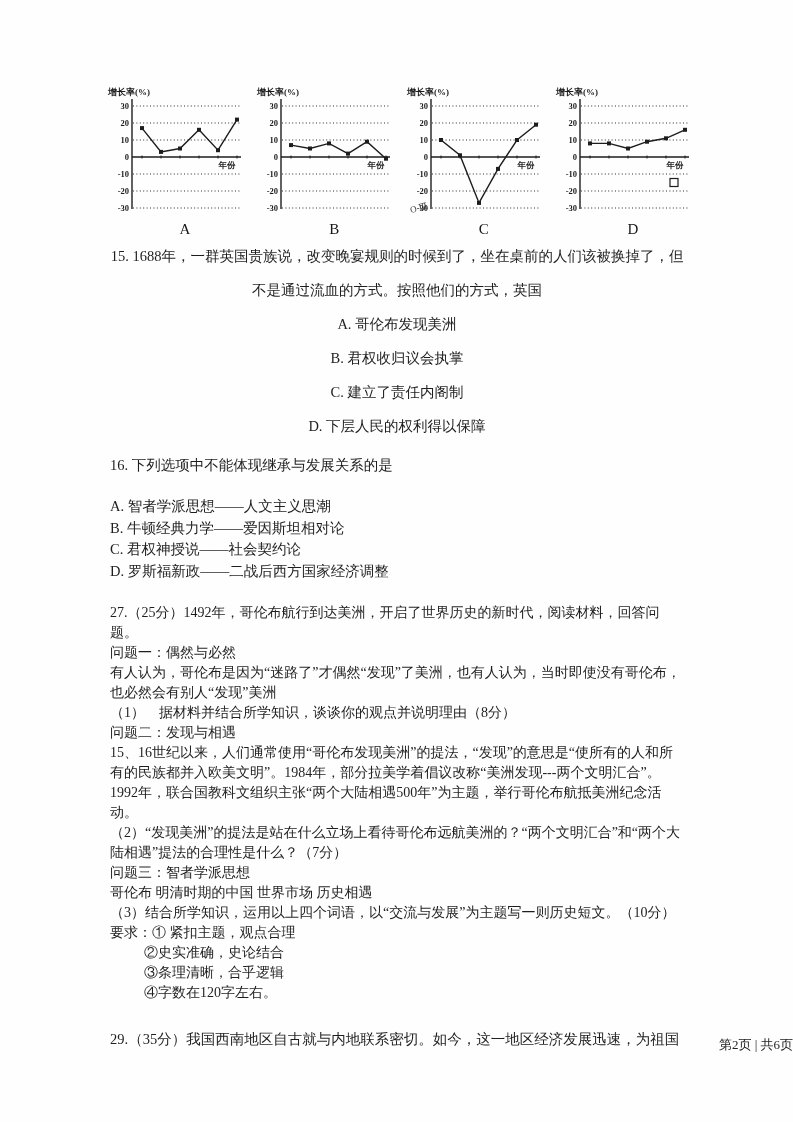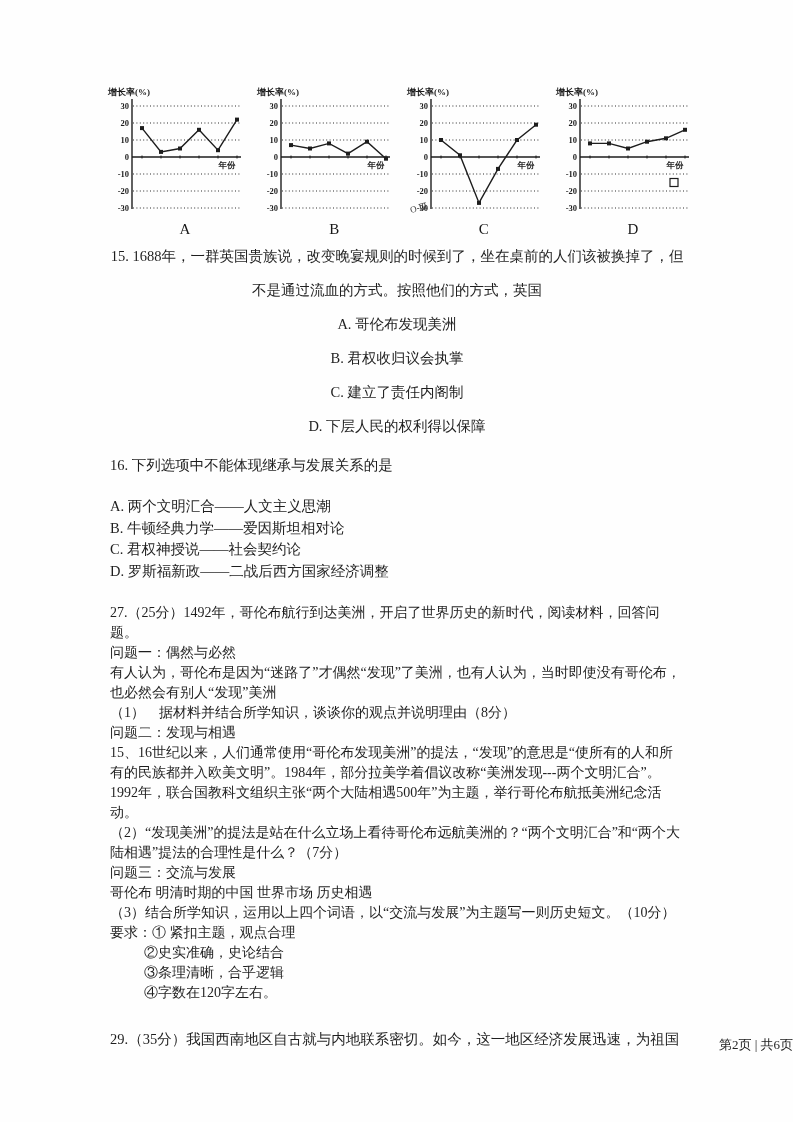--- a/index.html
+++ b/index.html
@@ -198,35 +198,35 @@
     <div class="q15">
       <div>15. 1688年，一群英国贵族说，改变晚宴规则的时候到了，坐在桌前的人们该被换掉了，但不是通过流血的方式。按照他们的方式，英国</div>
       <div>A. 哥伦布发现美洲</div>
       <div>B. 君权收归议会执掌</div>
       <div>C. 建立了责任内阁制</div>
       <div>D. 下层人民的权利得以保障</div>
     </div>
 
     <div class="q16">
       <div class="stem">16. 下列选项中不能体现继承与发展关系的是</div>
-      <div class="opt">A. 两个文明汇合——人文主义思潮</div>
+      <div class="opt">A. 智者学派思想——人文主义思潮</div>
       <div class="opt">B. 牛顿经典力学——爱因斯坦相对论</div>
       <div class="opt">C. 君权神授说——社会契约论</div>
       <div class="opt">D. 罗斯福新政——二战后西方国家经济调整</div>
     </div>
 
     <div class="q27">
       <div>27.（25分）1492年，哥伦布航行到达美洲，开启了世界历史的新时代，阅读材料，回答问题。</div>
       <div>问题一：偶然与必然</div>
       <div>有人认为，哥伦布是因为“迷路了”才偶然“发现”了美洲，也有人认为，当时即使没有哥伦布，也必然会有别人“发现”美洲</div>
       <div>（1）　据材料并结合所学知识，谈谈你的观点并说明理由（8分）</div>
       <div>问题二：发现与相遇</div>
       <div>15、16世纪以来，人们通常使用“哥伦布发现美洲”的提法，“发现”的意思是“使所有的人和所有的民族都并入欧美文明”。1984年，部分拉美学着倡议改称“美洲发现---两个文明汇合”。1992年，联合国教科文组织主张“两个大陆相遇500年”为主题，举行哥伦布航抵美洲纪念活动。</div>
       <div>（2）“发现美洲”的提法是站在什么立场上看待哥伦布远航美洲的？“两个文明汇合”和“两个大陆相遇”提法的合理性是什么？（7分）</div>
-      <div>问题三：交流与发展</div>
+      <div>问题三：智者学派思想</div>
       <div>哥伦布 明清时期的中国 世界市场 历史相遇</div>
       <div>（3）结合所学知识，运用以上四个词语，以“交流与发展”为主题写一则历史短文。（10分）</div>
       <div class="req-row">
         <span class="req-label">要求：</span>
         <span>① 紧扣主题，观点合理</span>
       </div>
       <div class="req-item">②史实准确，史论结合</div>
       <div class="req-item">③条理清晰，合乎逻辑</div>
       <div class="req-item">④字数在120字左右。</div>
     </div>

